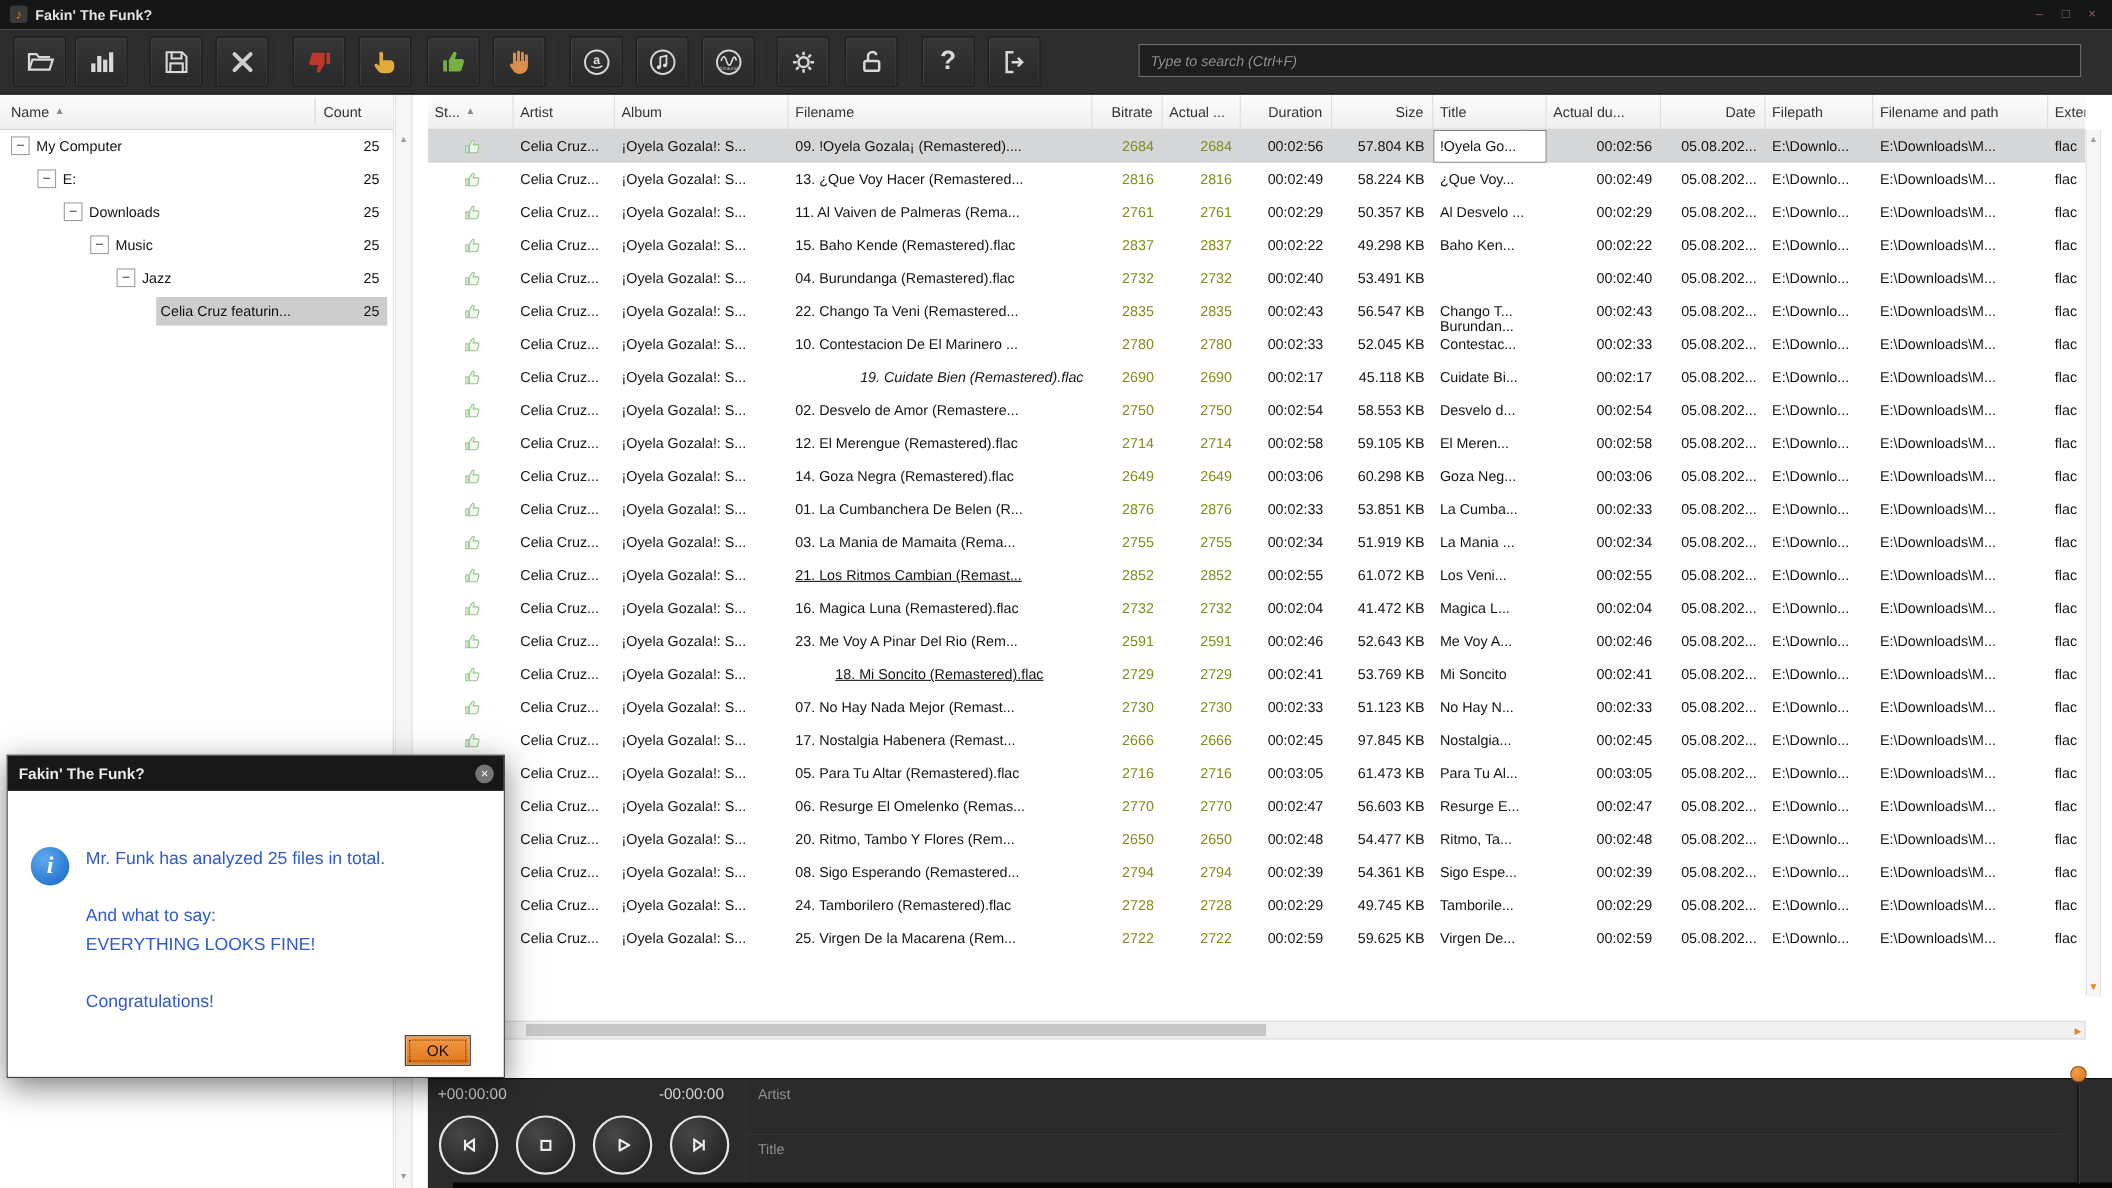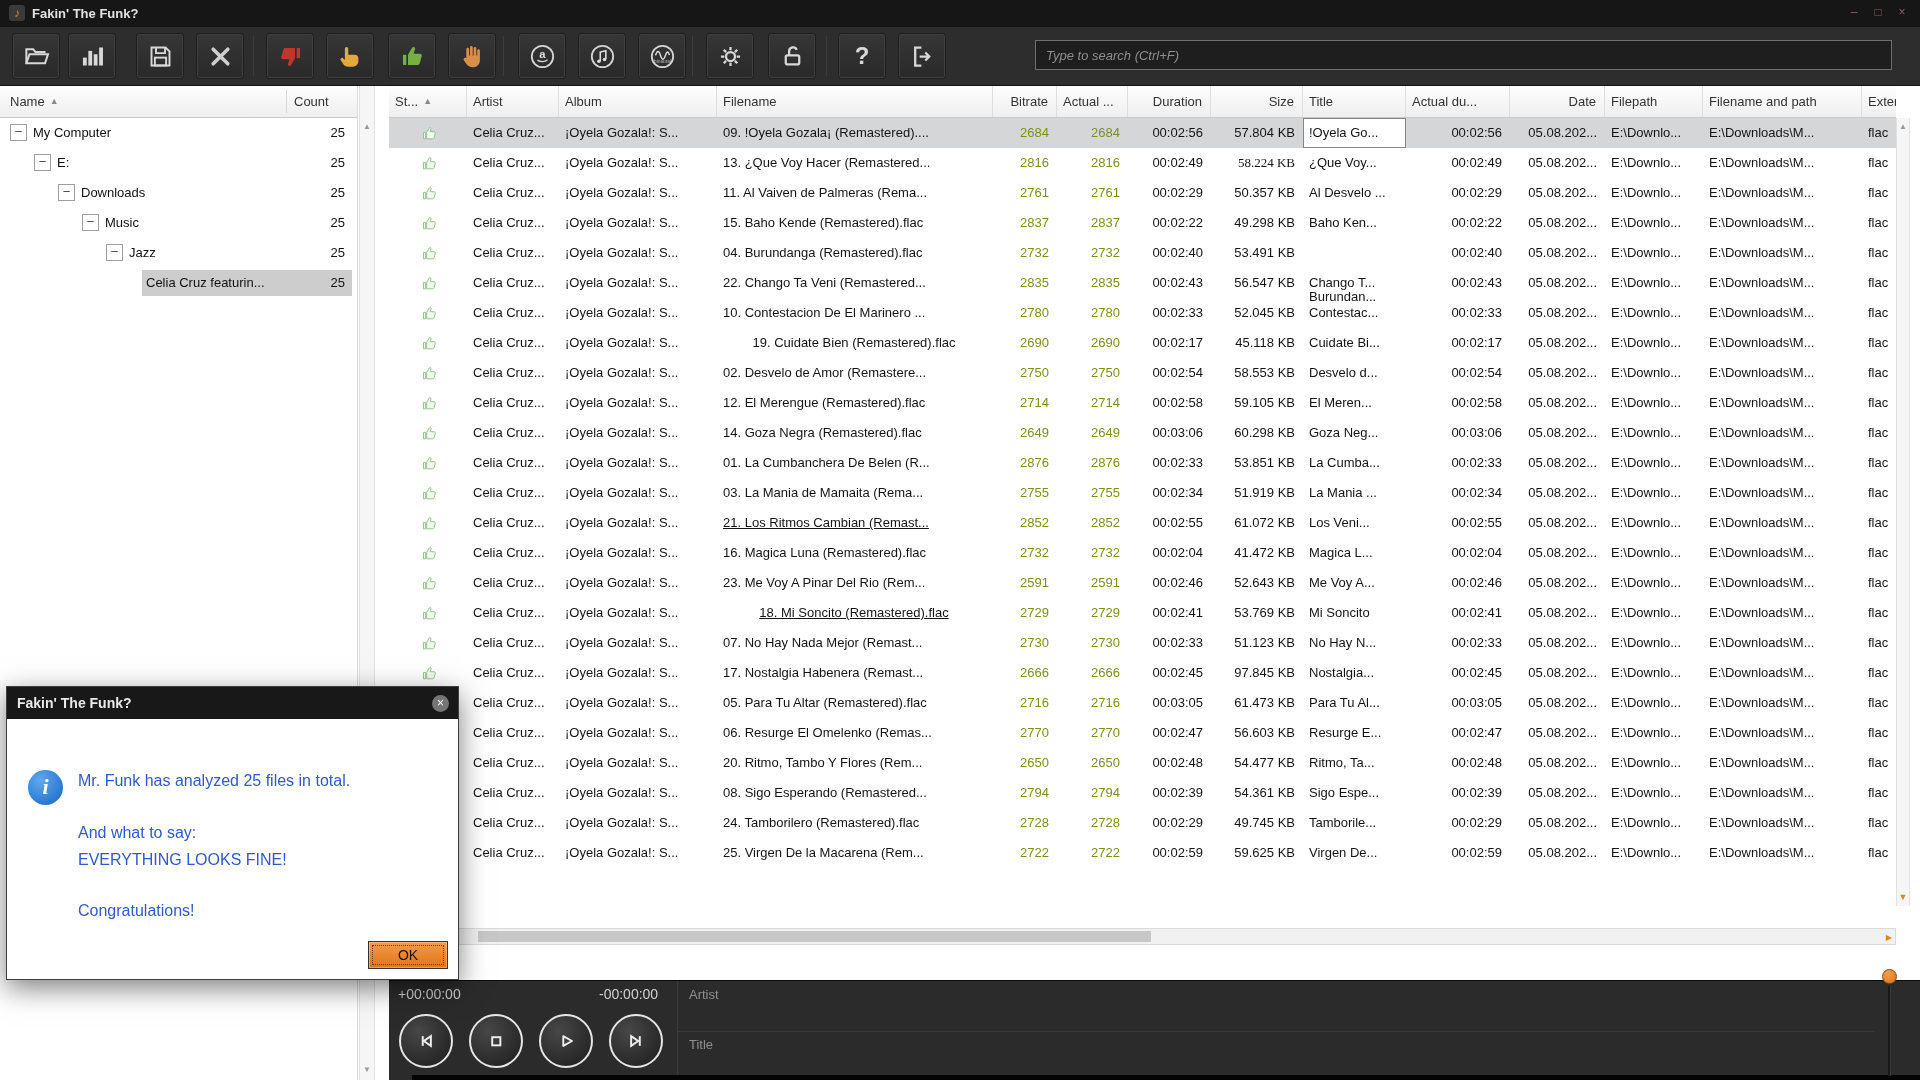--- a/index.html
+++ b/index.html
@@ -97,21 +97,21 @@
   .dialog-titlebar { position:relative; height:32px; background:#181818; }
   .dialog-title { line-height:32px; padding-left:10px; color:#eaeaea; font-size:14px; font-weight:bold; }
   .dialog-close { position:absolute; right:9px; top:8px; width:17px; height:17px; border-radius:50%;
     background:#757575; color:#fff; font-size:12px; line-height:16px; text-align:center; }
   .info-icon { position:absolute; left:21px; top:83px; width:35px; height:35px; border-radius:50%;
     background:radial-gradient(circle at 35% 30%, #5fa9ef, #1465c5); color:#fff;
     font-family:"Liberation Serif", serif; font-style:italic; font-weight:bold; font-size:22px;
     text-align:center; line-height:34px; }
   .dlg-line { position:absolute; left:71px; font-size:16px; color:var(--dialog-blue,#2f5ac8); white-space:nowrap; }
   .dlg-l1 { top:85px; } .dlg-l2 { top:137px; } .dlg-l3 { top:164px; } .dlg-l4 { top:215px; }
-  .ok-btn { position:absolute; left:361px; top:254px; width:80px; height:28px; text-align:center; line-height:26px;
+  .ok-btn { position:absolute; left:361px; top:254px; width:60px; height:28px; text-align:center; line-height:26px;
     background:linear-gradient(#f49b47,#e0751a); border:1px solid #333; box-shadow:inset 0 0 0 1px rgba(255,255,255,.3);
     font-size:14px; color:#151515; outline:1px dotted #6a3c10; outline-offset:-5px; }
 </style>
 </head>
 <body>
 
 <div class="titlebar">
   <div class="app-icon">♪</div>
   <div class="title-text">Fakin' The Funk?</div>
   <div class="win-controls">
@@ -341,21 +341,21 @@
               <path d="M8 19.5V10.5L11.6 4.2c.4-.7 1.3-.9 2-.5.6.4.9 1.2.6 1.9L13 9.5h5.5c1 0 1.8.8 1.8 1.8 0 .2 0 .4-.1.5l-1.8 6.2c-.2.9-1 1.5-1.9 1.5H8z"></path>
             </g>
           </svg>
     </div>
     <div class="tcell c-artist" style="width: 92px; text-align: left;"><span>Celia Cruz...</span></div>
     <div class="tcell c-album" style="width: 158px; text-align: left;"><span>¡Oyela Gozala!: S...</span></div>
     <div class="tcell c-filename" style="width: 276px; text-align: left;"><span>13. ¿Que Voy Hacer (Remastered...</span></div>
     <div class="tcell c-bitrate" style="width: 64px; text-align: right;"><span>2816</span></div>
     <div class="tcell c-actual-bitrate" style="width: 71px; text-align: right;"><span>2816</span></div>
     <div class="tcell c-duration" style="width: 83px; text-align: right;"><span>00:02:49</span></div>
-    <div class="tcell c-size" style="width: 92px; text-align: right; font-family: Liberation Serif, serif;"><span>58.224 KB</span></div>
+    <div class="tcell c-size" style="width: 92px; text-align: right;"><span>58.224 KB</span></div>
     <div class="tcell c-title" style="width: 103px; text-align: left;"><span>¿Que Voy...</span></div>
     <div class="tcell c-actual-duration" style="width: 104px; text-align: right;"><span>00:02:49</span></div>
     <div class="tcell c-date" style="width: 95px; text-align: right;"><span>05.08.202...</span></div>
     <div class="tcell c-filepath" style="width: 98px; text-align: left;"><span>E:\Downlo...</span></div>
     <div class="tcell c-fullpath" style="width: 159px; text-align: left;"><span>E:\Downloads\M...</span></div>
     <div class="tcell c-ext" style="width: 80px; text-align: left;"><span>flac</span></div>
   </div>
 
   <div class="trow">
     <div class="tcell c-status" style="width: 78px; text-align: left;">
@@ -481,21 +481,21 @@
     <div class="tcell c-status" style="width: 78px; text-align: left;">
       <svg viewBox="0 0 24 24">
             <g fill="#f2faf0" stroke="var(--status-green,#93c48b)" stroke-width="1.4">
               <path d="M3.5 10.5h3v9h-3z"></path>
               <path d="M8 19.5V10.5L11.6 4.2c.4-.7 1.3-.9 2-.5.6.4.9 1.2.6 1.9L13 9.5h5.5c1 0 1.8.8 1.8 1.8 0 .2 0 .4-.1.5l-1.8 6.2c-.2.9-1 1.5-1.9 1.5H8z"></path>
             </g>
           </svg>
     </div>
     <div class="tcell c-artist" style="width: 92px; text-align: left;"><span>Celia Cruz...</span></div>
     <div class="tcell c-album" style="width: 158px; text-align: left;"><span>¡Oyela Gozala!: S...</span></div>
-    <div class="tcell c-filename" style="width: 276px; text-align: center;"><span>19. Cuidate Bien (Remastered).flac</span></div>
+    <div class="tcell c-filename" style="width: 276px; text-align: right; font-style: italic;"><span>19. Cuidate Bien (Remastered).flac</span></div>
     <div class="tcell c-bitrate" style="width: 64px; text-align: right;"><span>2690</span></div>
     <div class="tcell c-actual-bitrate" style="width: 71px; text-align: right;"><span>2690</span></div>
     <div class="tcell c-duration" style="width: 83px; text-align: right;"><span>00:02:17</span></div>
     <div class="tcell c-size" style="width: 92px; text-align: right;"><span>45.118 KB</span></div>
     <div class="tcell c-title" style="width: 103px; text-align: left;"><span>Cuidate Bi...</span></div>
     <div class="tcell c-actual-duration" style="width: 104px; text-align: right;"><span>00:02:17</span></div>
     <div class="tcell c-date" style="width: 95px; text-align: right;"><span>05.08.202...</span></div>
     <div class="tcell c-filepath" style="width: 98px; text-align: left;"><span>E:\Downlo...</span></div>
     <div class="tcell c-fullpath" style="width: 159px; text-align: left;"><span>E:\Downloads\M...</span></div>
     <div class="tcell c-ext" style="width: 80px; text-align: left;"><span>flac</span></div>

